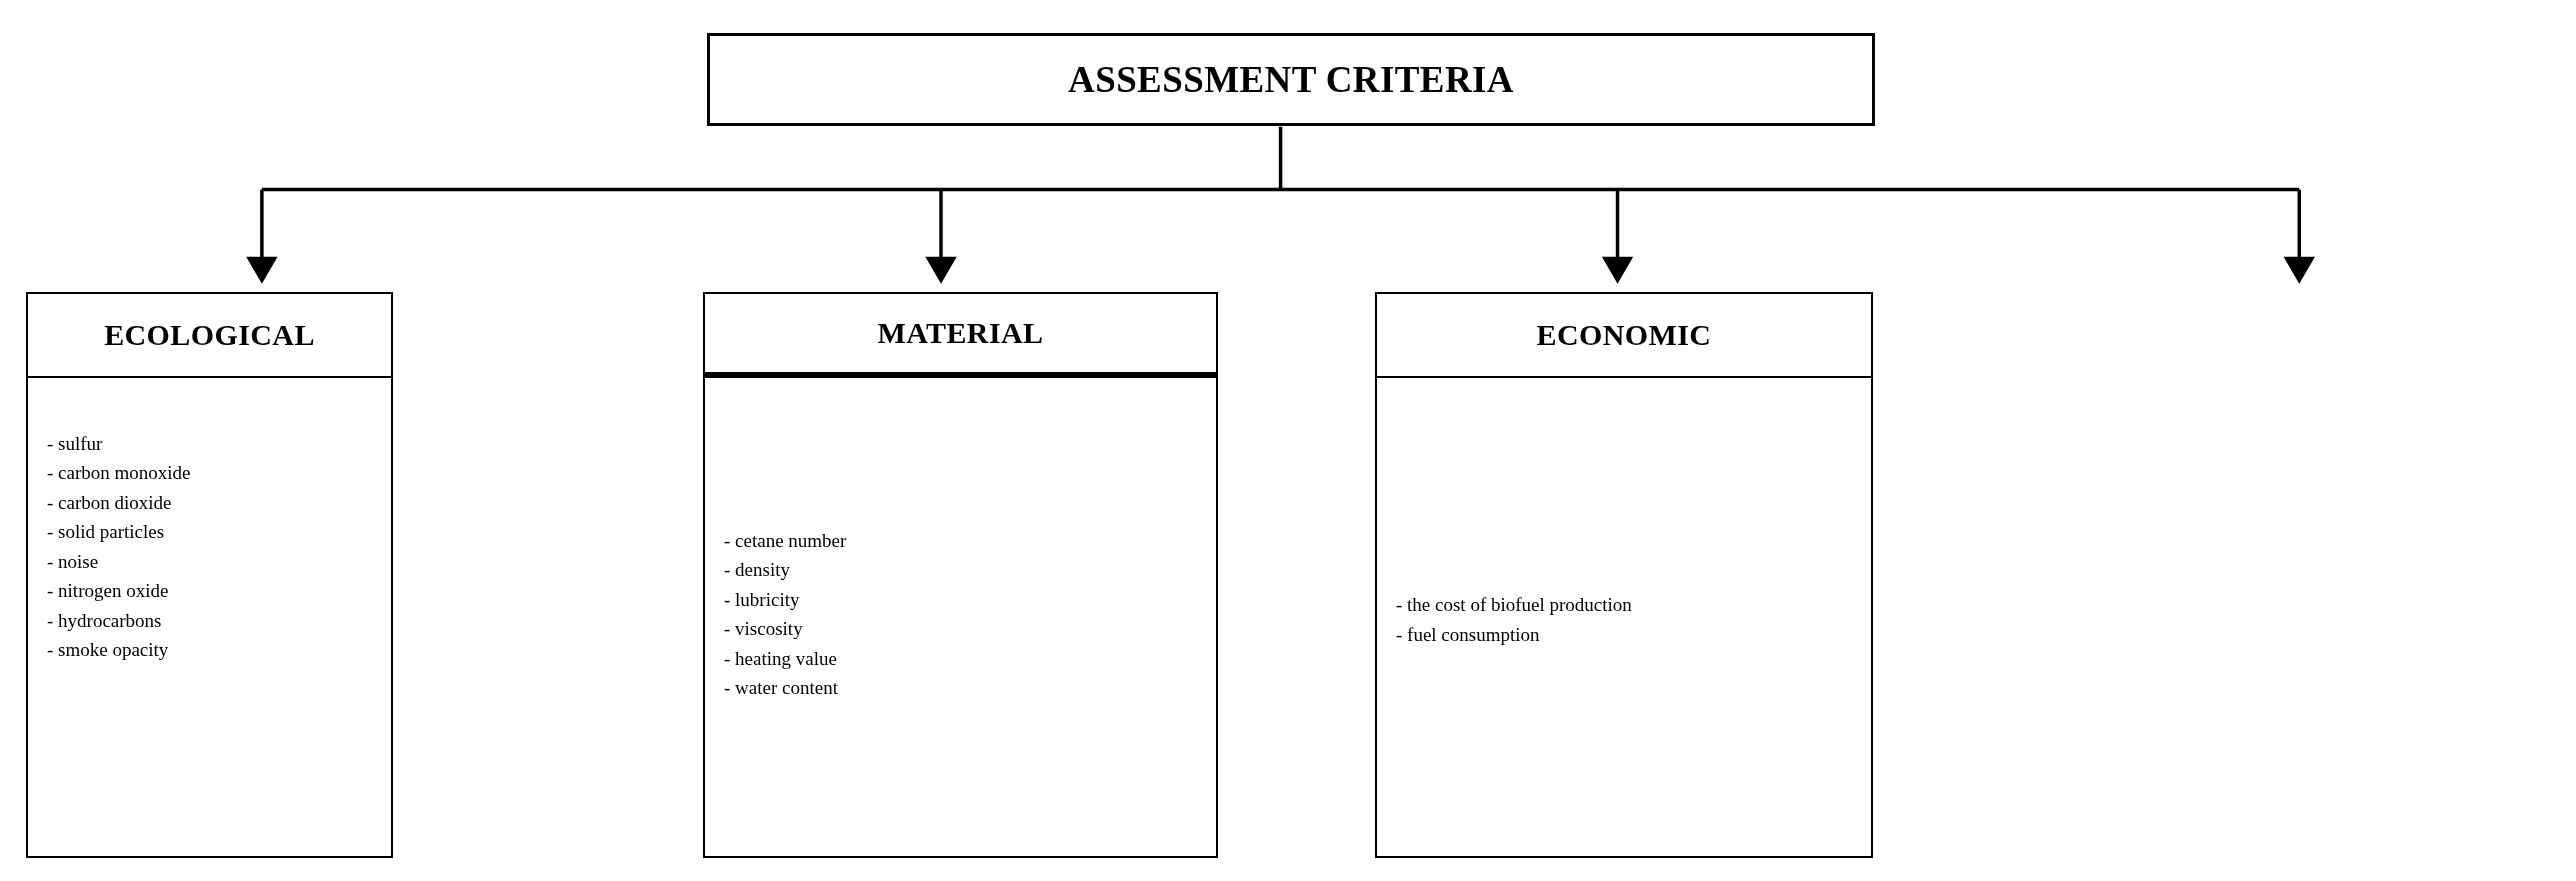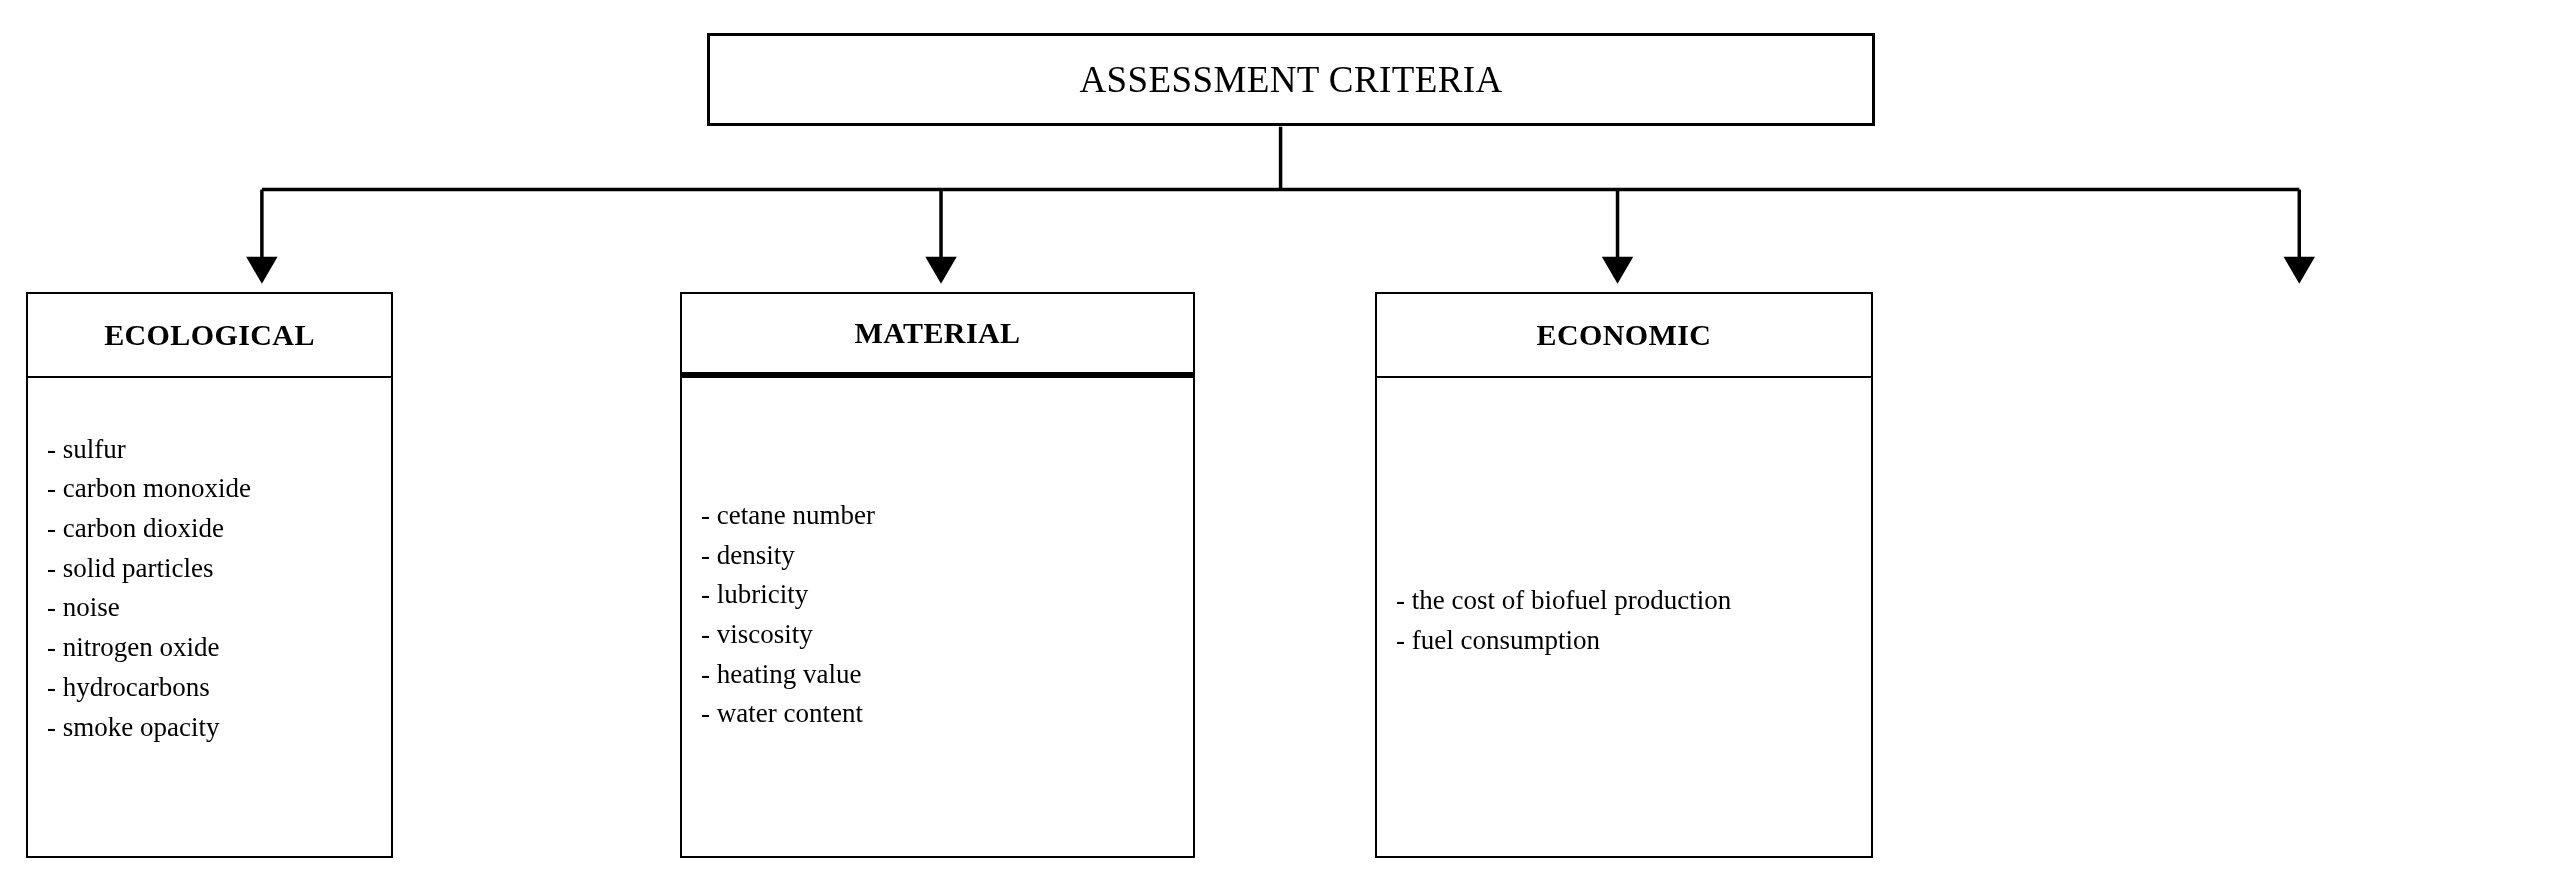--- a/index.html
+++ b/index.html
@@ -29,21 +29,21 @@
     height: 93px;
     border: 3.5px solid #000000;
     box-sizing: border-box;
     background: #ffffff;
     display: flex;
     align-items: center;
     justify-content: center;
   }
   .root-title {
     font-size: 37px;
-    font-weight: normal;
+    font-weight: bold;
     letter-spacing: 0.4px;
     line-height: 1;
     white-space: nowrap;
   }
 
   
   .connectors {
     position: absolute;
     left: 0;
     top: 0;
@@ -90,30 +90,30 @@
     box-sizing: border-box;
   }
   .cat-body.align-top { justify-content: flex-start; padding-top: 17.5px; }
   .cat-body.align-mid { justify-content: center; }
   .item-list {
     list-style: none;
     margin: 0;
     padding: 0;
   }
   .item {
-    font-size: 27px;
+    font-size: 19px;
     line-height: 1.28;
     white-space: normal;
     text-indent: 0;
     margin: 0 0 5.2px 0;
   }
 
   
   #box-ecological { left: 26px;   width: 367px; gap: 36px; }
-  #box-material   { left: 680px;  width: 515px; }
+  #box-material   { left: 703px;  width: 515px; }
   #box-economic   { left: 1375px; width: 498px; gap: 11px; }
   #box-utility    { left: 2041px; width: 510px; }
 </style>
 </head>
 <body>
 
 <div id="canvas">
 
   <div class="root-box">
     <div class="root-title">ASSESSMENT CRITERIA</div>

